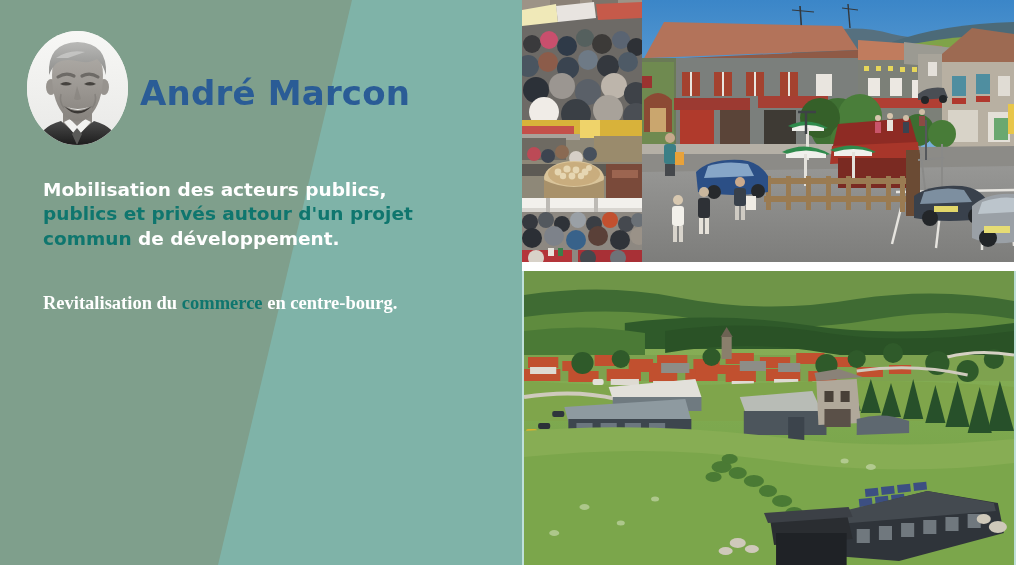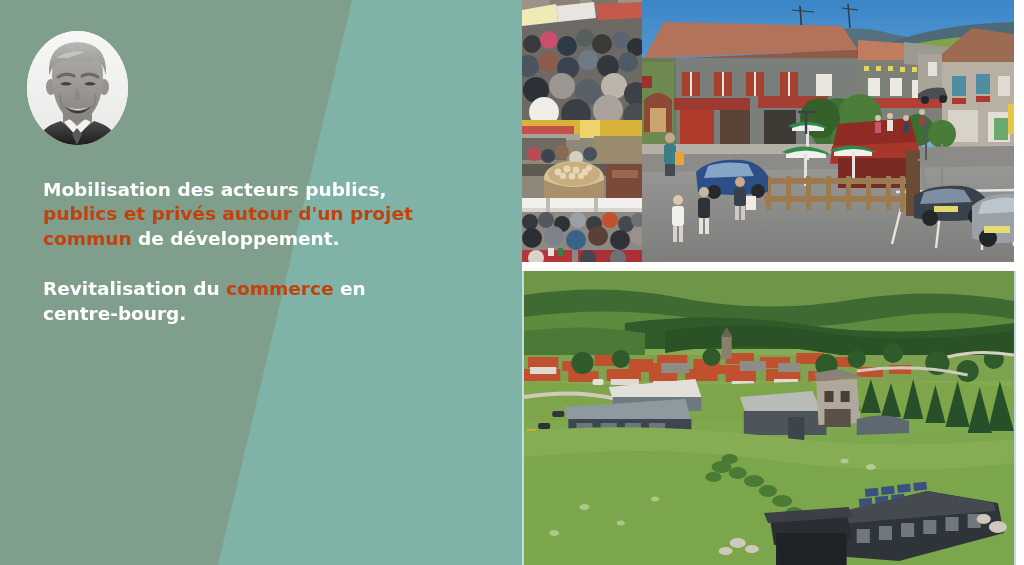--- a/index.html
+++ b/index.html
@@ -32,22 +32,22 @@
     color:#2a5c96;line-height:1.1;white-space:nowrap;
   }
 
   
   .body-text{
     position:absolute;left:43px;top:178px;width:400px;
     font-size:18.5px;font-weight:bold;line-height:1.32;
     color:#ffffff;
   }
   .body-text p{margin:0;}
-  .body-text p + p{margin-top:26px;}
-  .hl{color:#c2410c;text-align:center;}
+  .body-text p + p{margin-top:40px;font-family:Liberation Serif, serif;}
+  .hl{color:#0f766e;text-align:center;}
 
   
   .right-area{position:absolute;left:522px;top:0;width:502px;height:565px;background:#ffffff;}
 
   .top-group{position:absolute;left:0;top:0;width:492px;height:262px;display:flex;}
   .col-market{position:relative;width:120px;height:262px;display:flex;flex-direction:column;}
   .m1{height:120px;position:relative;overflow:hidden;}
   .m2{height:78px;position:relative;overflow:hidden;}
   .m3{height:64px;position:relative;overflow:hidden;}
   .village{position:relative;width:372px;height:262px;overflow:hidden;}
@@ -114,20 +114,21 @@
         <path d="M50 55 L47 68 Q50 70 54 68 Z" fill="#8a8681" opacity=".8"></path>
 
         <path d="M37 75 Q50.5 85 65 75 Q50.5 90 37 75 Z" fill="#3b3835"></path>
         <path d="M40 76 Q50.5 82 62 76 Q50.5 80 40 76 Z" fill="#f4f4f2"></path>
 
         <path d="M34 63 Q32 71 37 77" stroke="#7d7974" stroke-width="1.6" fill="none" opacity=".65"></path>
         <path d="M68 63 Q70 71 65 77" stroke="#7d7974" stroke-width="1.6" fill="none" opacity=".65"></path>
       </svg>
     </div>
 
+    <div class="name">André Marcon</div>
 
     <div class="body-text">
       <p>
         <span>Mobilisation des acteurs publics, </span><span class="hl">publics et privés autour d'un projet commun </span><span>de développement.</span>
       </p>
       <p>
         <span>Revitalisation du </span><span class="hl">commerce</span><span> en centre-bourg.</span>
       </p>
     </div>
   </div>

